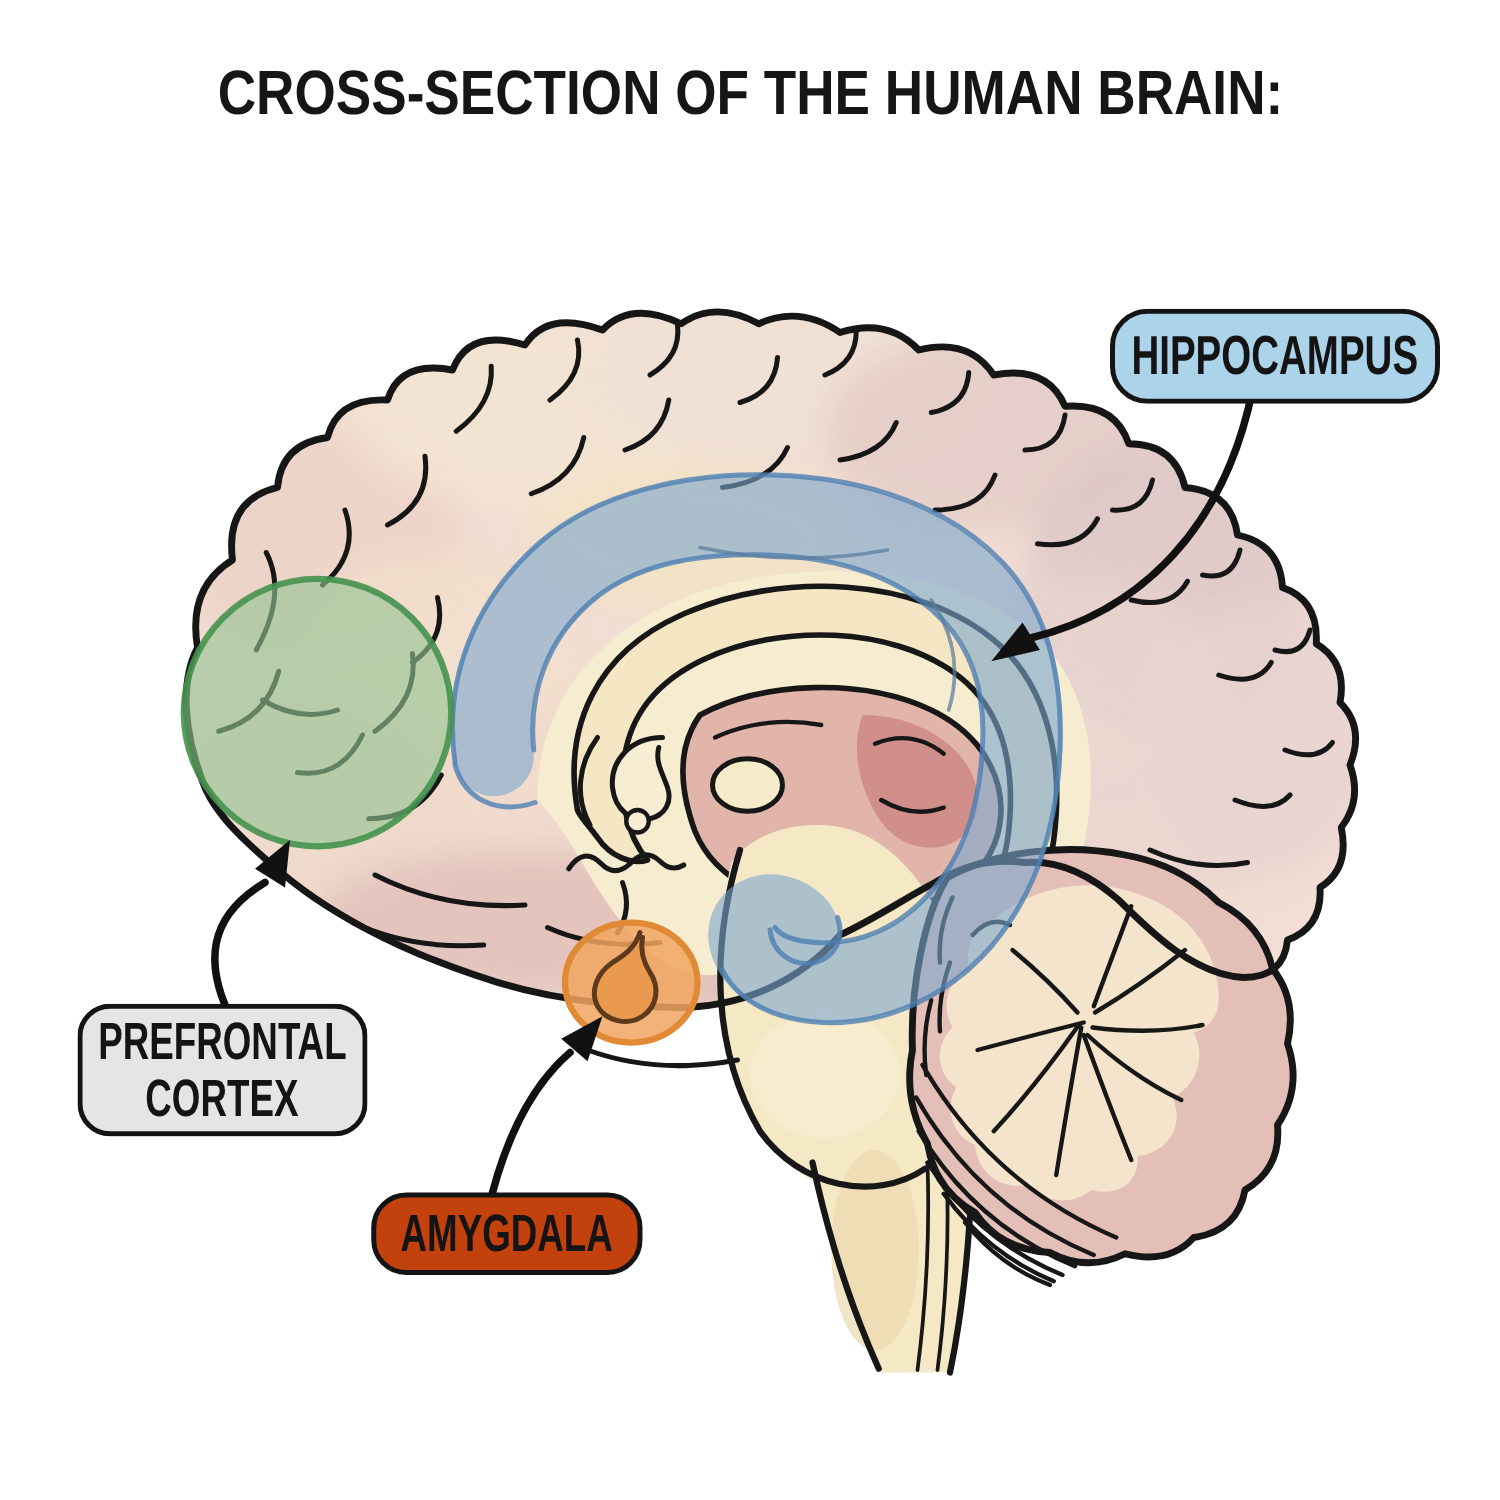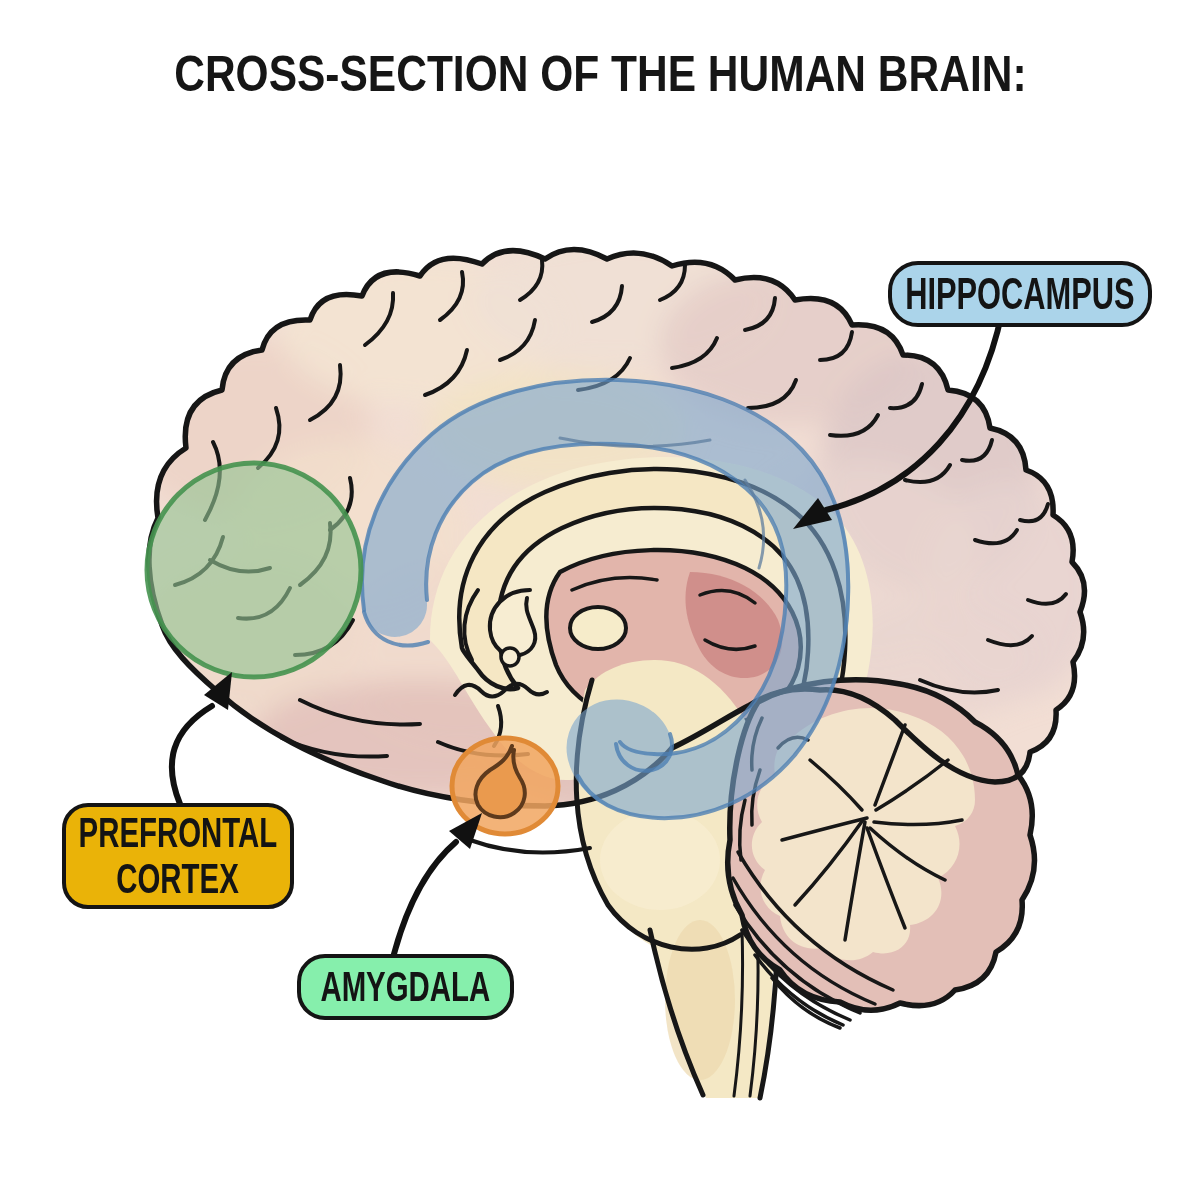--- a/index.html
+++ b/index.html
@@ -6,23 +6,23 @@
             font-family:"Liberation Sans",sans-serif;}
   .stage{position:relative;width:1200px;height:1200px;background:#fff;}
   svg{position:absolute;left:0;top:0;}
   .title{position:absolute;left:0;right:0;top:44px;text-align:center;color:#161616;
          font-weight:700;font-size:50px;line-height:60px;letter-spacing:0px;}
   .title .squeeze{display:inline-block;transform:scaleX(.85);transform-origin:center;white-space:nowrap;}
   .label{position:absolute;display:flex;align-items:center;justify-content:center;
          border:4px solid #141414;color:#141414;font-weight:700;box-sizing:border-box;
          text-align:center;}
   .label .squeeze{display:inline-block;transform:scaleX(.70);transform-origin:center;white-space:nowrap;}
-  #label-hippocampus{left:888px;top:261px;width:264px;height:66px;background:#abd4ea;border-radius:30px;font-size:44px;}
-  #label-prefrontal{left:62px;top:803px;width:232px;height:106px;background:#eab308;border-radius:26px;font-size:42px;line-height:46px;flex-direction:column;}
-  #label-amygdala{left:297px;top:954px;width:217px;height:66px;background:#86efac;border-radius:28px;font-size:42px;}
+  #label-hippocampus{left:888px;top:247px;width:264px;height:76px;background:#abd4ea;border-radius:30px;font-size:44px;}
+  #label-prefrontal{left:62px;top:803px;width:232px;height:106px;background:#e5e5e5;border-radius:26px;font-size:42px;line-height:46px;flex-direction:column;}
+  #label-amygdala{left:297px;top:954px;width:217px;height:66px;background:#c2410c;border-radius:28px;font-size:42px;}
 </style>
 </head>
 <body>
 
 <div class="stage">
 
 <svg width="1200" height="1200" viewBox="0 0 1200 1200">
   <defs>
     <filter id="wc" x="-40%" y="-40%" width="180%" height="180%">
           <feGaussianBlur stdDeviation="13"></feGaussianBlur>

